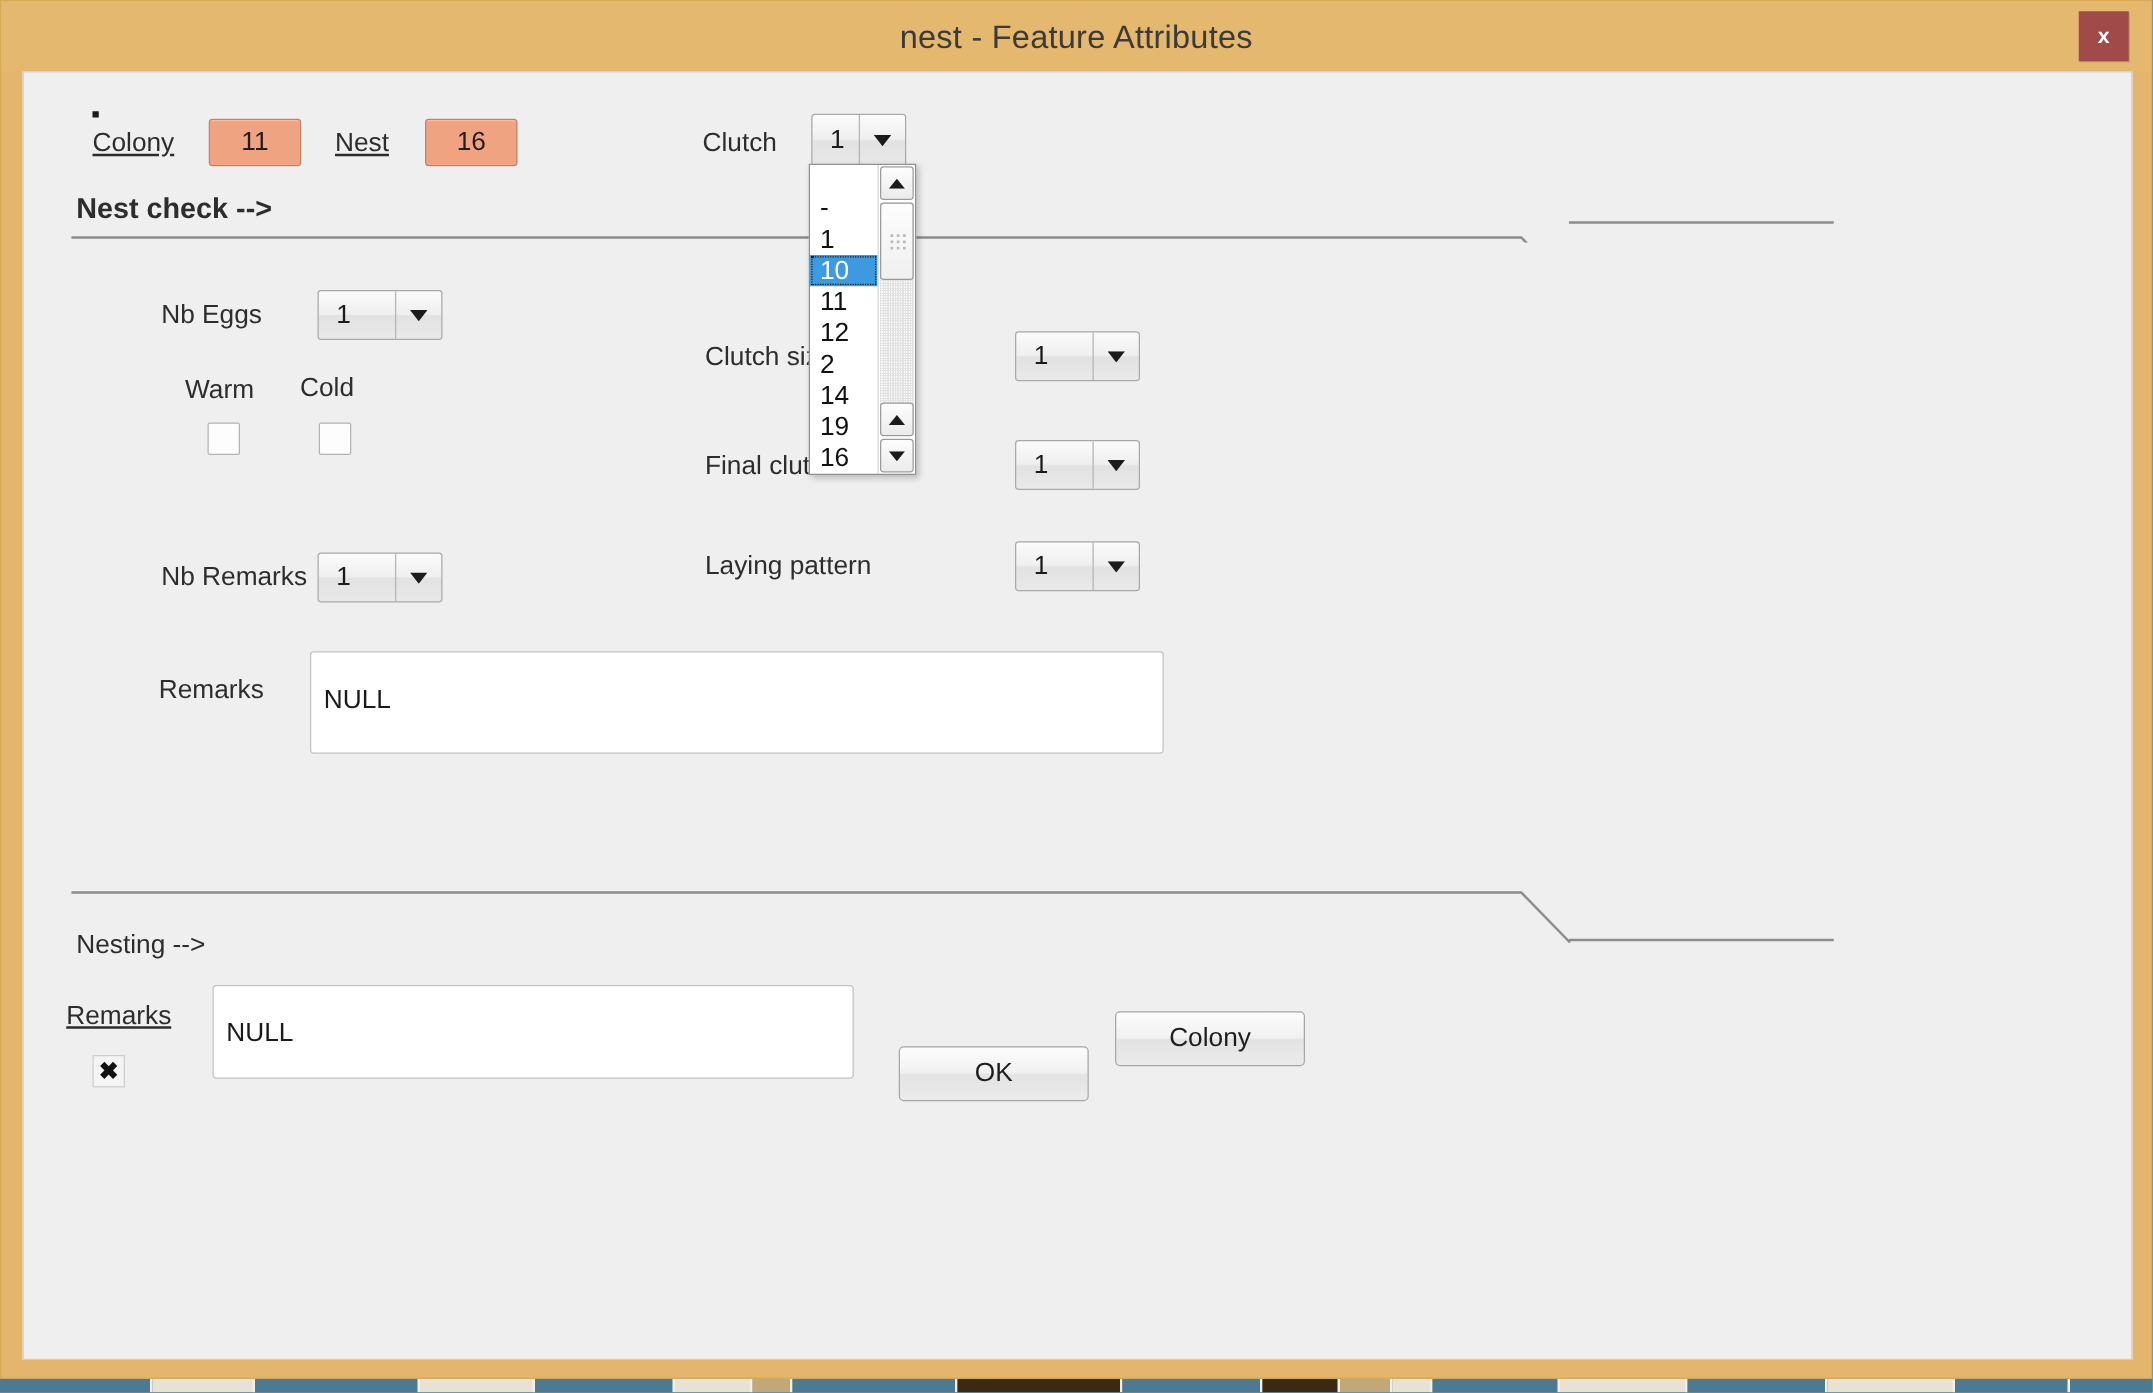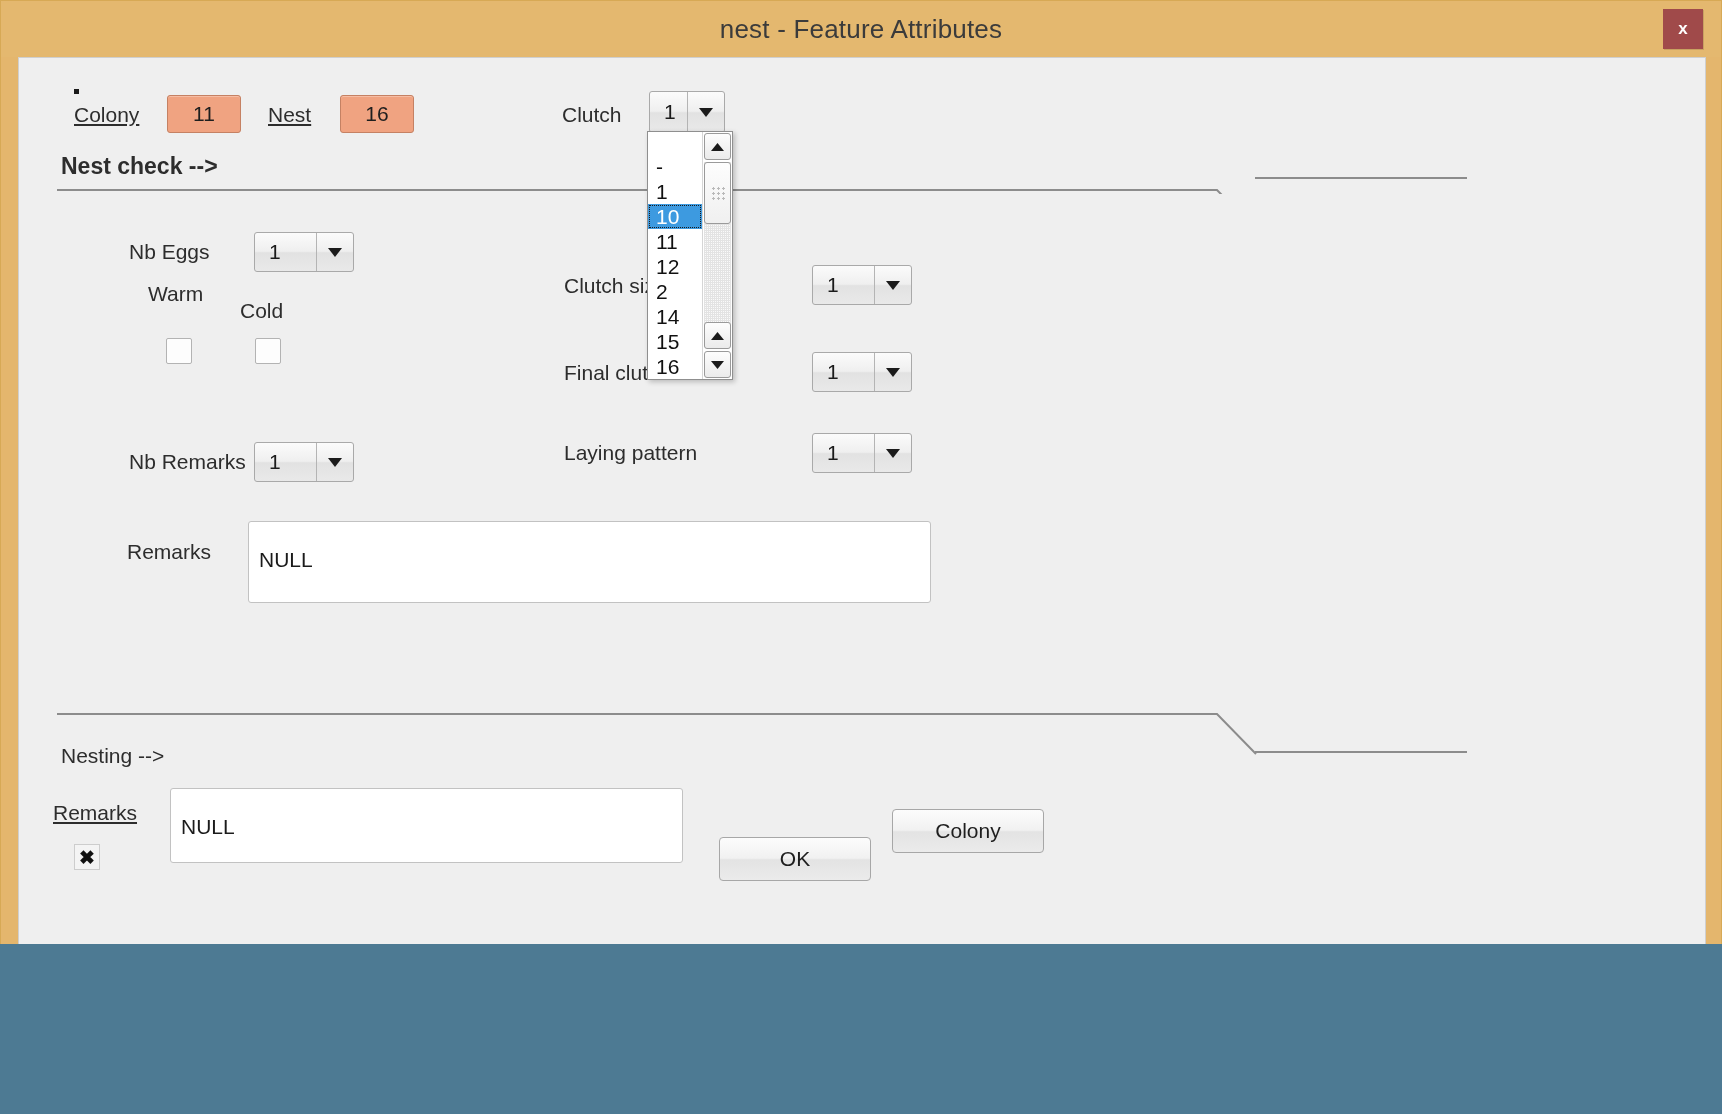--- a/index.html
+++ b/index.html
@@ -5,21 +5,21 @@
 <style>
   html, body {
     margin: 0;
     padding: 0;
     background: #4d7a93;
     font-family: "Liberation Sans", sans-serif;
   }
   #screen {
     position: relative;
     width: 1722px;
-    height: 944px;
+    height: 1114px;
     overflow: hidden;
     background: #4d7a93;
   }
 
   
   .taskbar {
     position: absolute;
     left: 0; top: 1103px;
     width: 1722px; height: 11px;
     background: #4d7a93;
@@ -355,21 +355,21 @@
       <div class="lbl" style="position:absolute; left:110px; top:182px;">Nb Eggs</div>
       <div class="combo" style="position:absolute; left:235px; top:174px;">
         <div class="combo-value">1</div>
         <div class="combo-arrow">
           <svg width="14" height="9" viewBox="0 0 14 9">
               <path d="M0 0 H14 L7 9 Z" fill="#1b1b1b"></path>
             </svg>
         </div>
       </div>
 
-      <div class="lbl" style="position:absolute; left:129px; top:224px;">Warm</div>
+      <div class="lbl" style="position:absolute; left:129px; top:242px;">Warm</div>
       <div class="lbl" style="position:absolute; left:221px; top:241px;">Cold</div>
       <div class="checkbox" style="position:absolute; left:147px; top:280px;"></div>
       <div class="checkbox" style="position:absolute; left:236px; top:280px;"></div>
 
       <div class="lbl" style="position:absolute; left:110px; top:392px;">Nb Remarks</div>
       <div class="combo" style="position:absolute; left:235px; top:384px;">
         <div class="combo-value">1</div>
         <div class="combo-arrow">
           <svg width="14" height="9" viewBox="0 0 14 9">
               <path d="M0 0 H14 L7 9 Z" fill="#1b1b1b"></path>
@@ -428,21 +428,21 @@
 
       <div class="dropdown" id="brood-dropdown" style="left:628px; top:73px; width:86px; height:249px;">
         <div class="dd-list" id="dd-list">
             <div class="dd-item">-</div>
             <div class="dd-item">1</div>
             <div class="dd-item selected">10</div>
             <div class="dd-item">11</div>
             <div class="dd-item">12</div>
             <div class="dd-item">2</div>
             <div class="dd-item">14</div>
-            <div class="dd-item">15</div>
+            <div class="dd-item">19</div>
             <div class="dd-item">16</div>
           </div>
         <div class="dd-scroll">
           <div class="sb-btn" style="top:1px;">
             <svg width="13" height="8" viewBox="0 0 13 8">
                 <path d="M6.5 0 L13 8 H0 Z" fill="#1b1b1b"></path>
               </svg>
           </div>
           <div class="sb-track" style="top:30px; height:185px;"></div>
           <div class="sb-thumb" style="top:30px; height:62px;">

